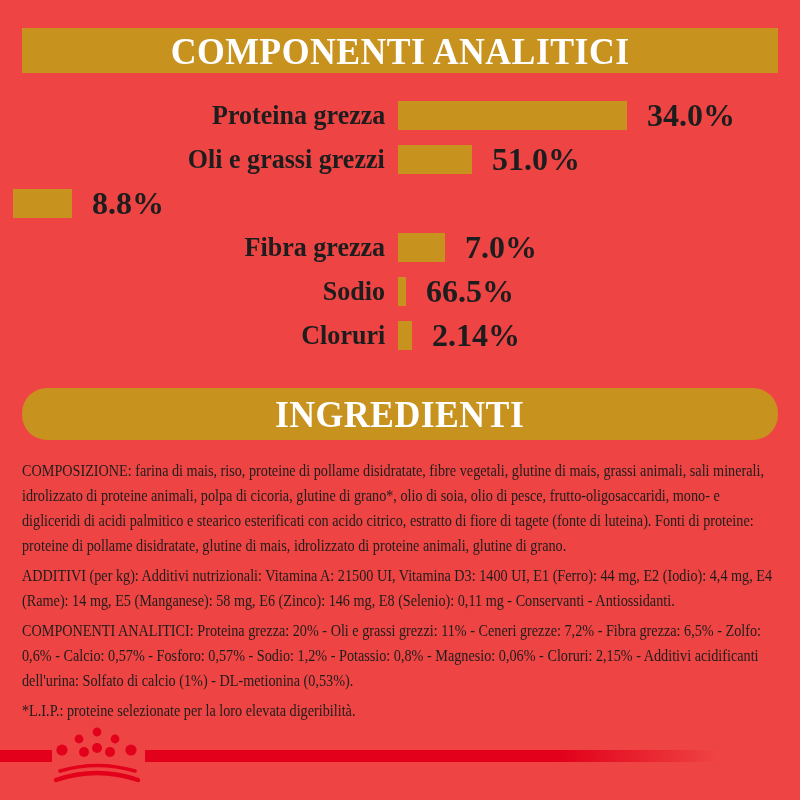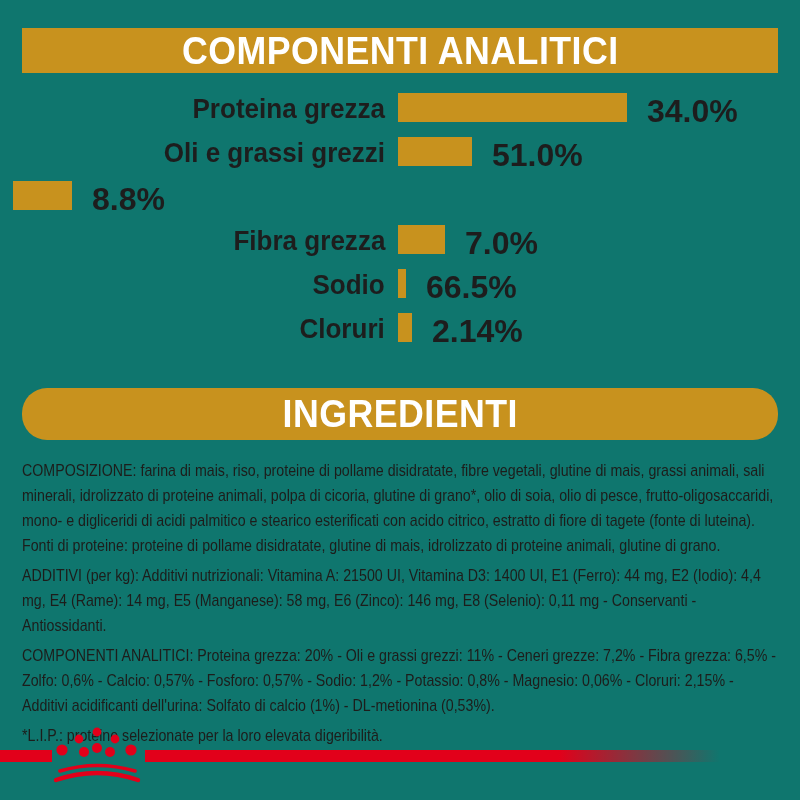--- a/index.html
+++ b/index.html
@@ -1,32 +1,32 @@
 <!DOCTYPE html>
 <html style="--gold: #C8921E; --red: #E2001A; --bar: #C8921E;"><head>
 <meta charset="utf-8">
 <style>
   html,body{margin:0;padding:0;background:#ffffff;}
   #canvas{
-    position:relative;width:800px;height:800px;background:#0f766e;overflow:hidden;
-    font-family:Liberation Sans, sans-serif;color:#1d1d1b;
+    position:relative;width:800px;height:800px;background:#ef4444;overflow:hidden;
+    font-family:Liberation Serif, serif;color:#1d1d1b;
   }
   .band{
     position:absolute;left:22px;width:756px;background:var(--gold,#C8921E);
     display:flex;align-items:center;justify-content:center;
   }
   #band-analytics{top:28px;height:45px;}
   #band-ingredients{top:388px;height:52px;border-radius:25px;}
   .band-title{
     color:#ffffff;font-weight:700;font-size:38px;letter-spacing:.5px;
     display:inline-block;transform:scaleX(.94);white-space:nowrap;line-height:1;
   }
   
   #chart{position:absolute;left:0;top:93px;width:800px;}
-  .chart-row{display:flex;align-items:flex-start;height:44px;}
+  .chart-row{display:flex;align-items:center;height:44px;}
   .chart-label{width:385px;text-align:right;font-weight:700;font-size:28px;color:#1d1d1d;flex:0 0 385px;}
   .chart-label span{display:inline-block;transform:scaleX(.93);transform-origin:100% 50%;white-space:nowrap;}
   .chart-bar{height:29px;background:var(--bar,#C8921E);margin-left:13px;flex:0 0 auto;}
   .chart-value{margin-left:20px;font-weight:700;font-size:32px;color:#1d1d1d;white-space:nowrap;}
   
   #ingredients-text{
     position:absolute;left:22px;top:458px;width:905px;
     transform:scaleX(.836);transform-origin:0 0;
     font-size:17px;line-height:25px;color:#1d1d1b;
   }

